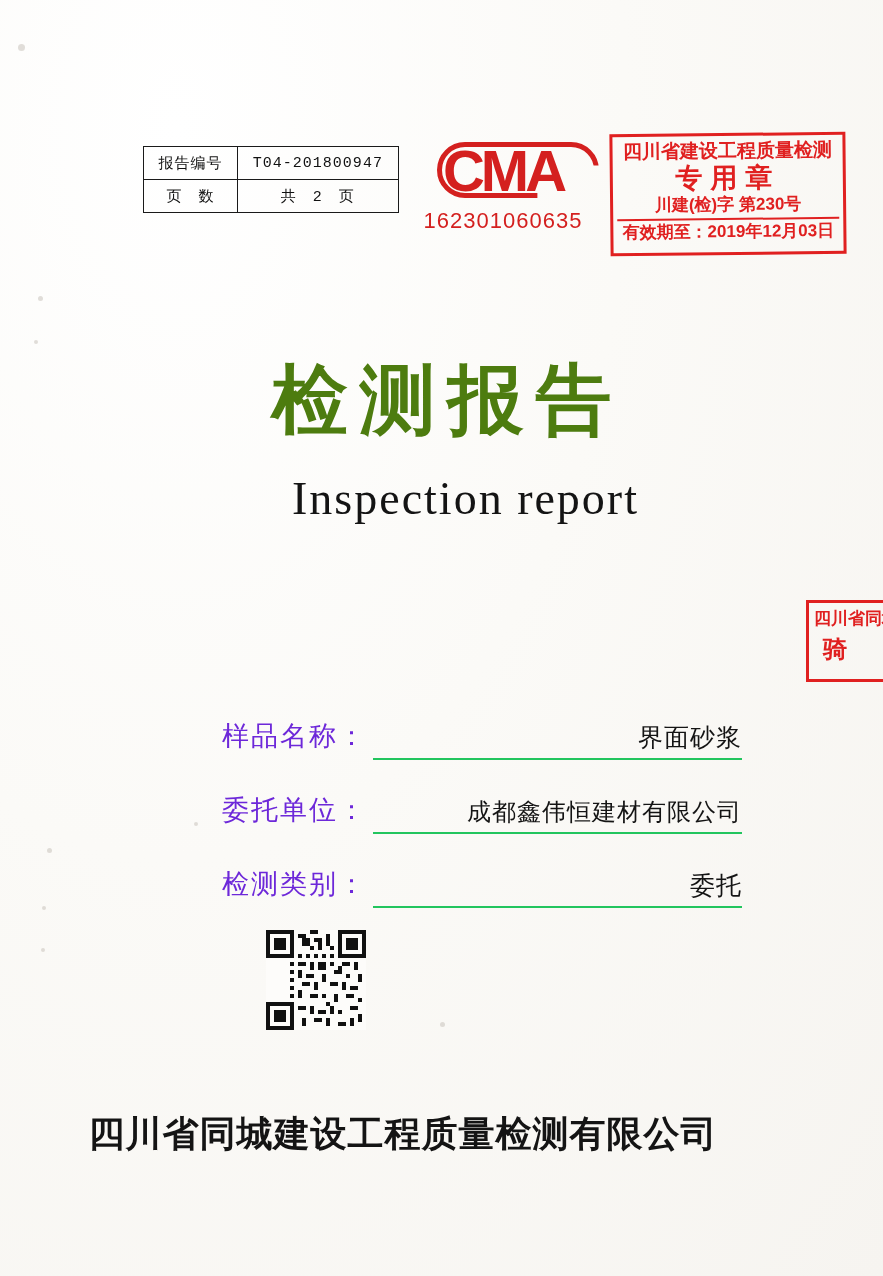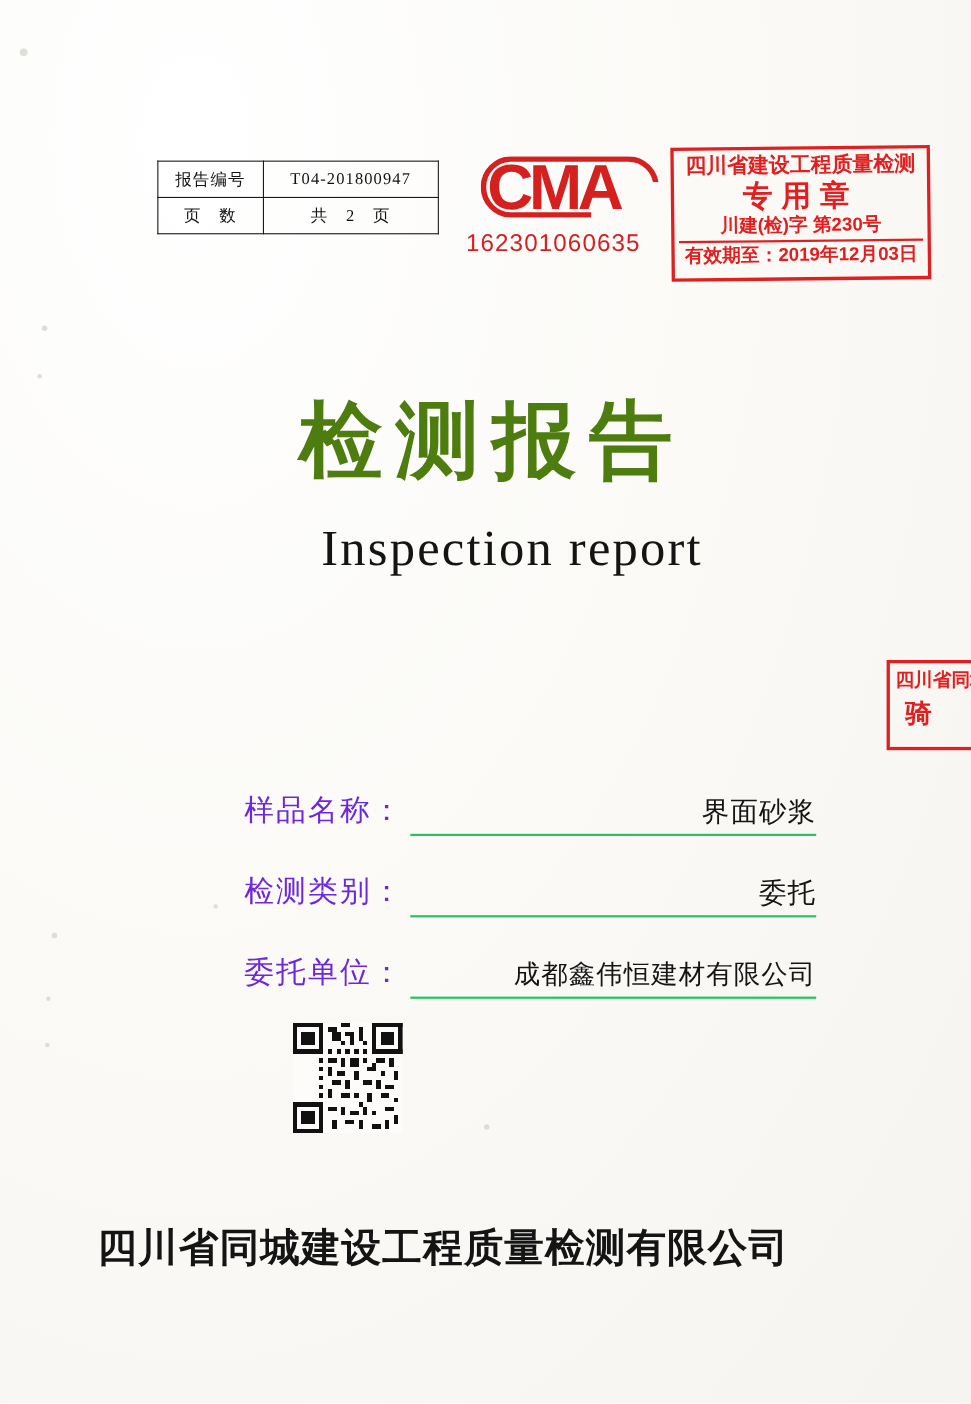--- a/index.html
+++ b/index.html
@@ -30,21 +30,21 @@
     border-radius: 50%;
     opacity: .55;
   }
   
   .info-table {
     position: absolute;
     left: 143px;
     top: 146px;
     width: 256px;
     border-collapse: collapse;
-    font-family: Liberation Serif, serif;
+    font-family: Liberation Mono, monospace;
     border-radius: 28px;
   }
   .info-table td {
     border: 1.5px solid #1a1a1a;
     height: 32px;
     font-size: 15px;
     color: #111;
     text-align: center;
     padding: 0 4px;
     white-space: nowrap;
@@ -304,27 +304,27 @@
   <div class="side-stamp">
     <div class="s1">四川省同城</div>
     <div class="s2">骑</div>
   </div>
 
   <div class="fields">
     <div class="field-row">
       <span class="field-label">样品名称：</span>
       <span class="field-value">界面砂浆</span>
     </div>
+    <div class="field-row wide">
+      <span class="field-label">委托单位：</span>
+      <span class="field-value">成都鑫伟恒建材有限公司</span>
+    </div>
     <div class="field-row">
       <span class="field-label">检测类别：</span>
       <span class="field-value">委托</span>
-    </div>
-    <div class="field-row wide">
-      <span class="field-label">委托单位：</span>
-      <span class="field-value">成都鑫伟恒建材有限公司</span>
     </div>
   </div>
 
   <svg class="qr" viewBox="0 0 25 25" shape-rendering="crispEdges">
     <rect x="0" y="0" width="25" height="25" fill="#fdfcfa"></rect>
     <g fill="#111">
 
       <rect x="0" y="0" width="7" height="1"></rect>
         <rect x="0" y="6" width="7" height="1"></rect>
       <rect x="0" y="0" width="1" height="7"></rect>

